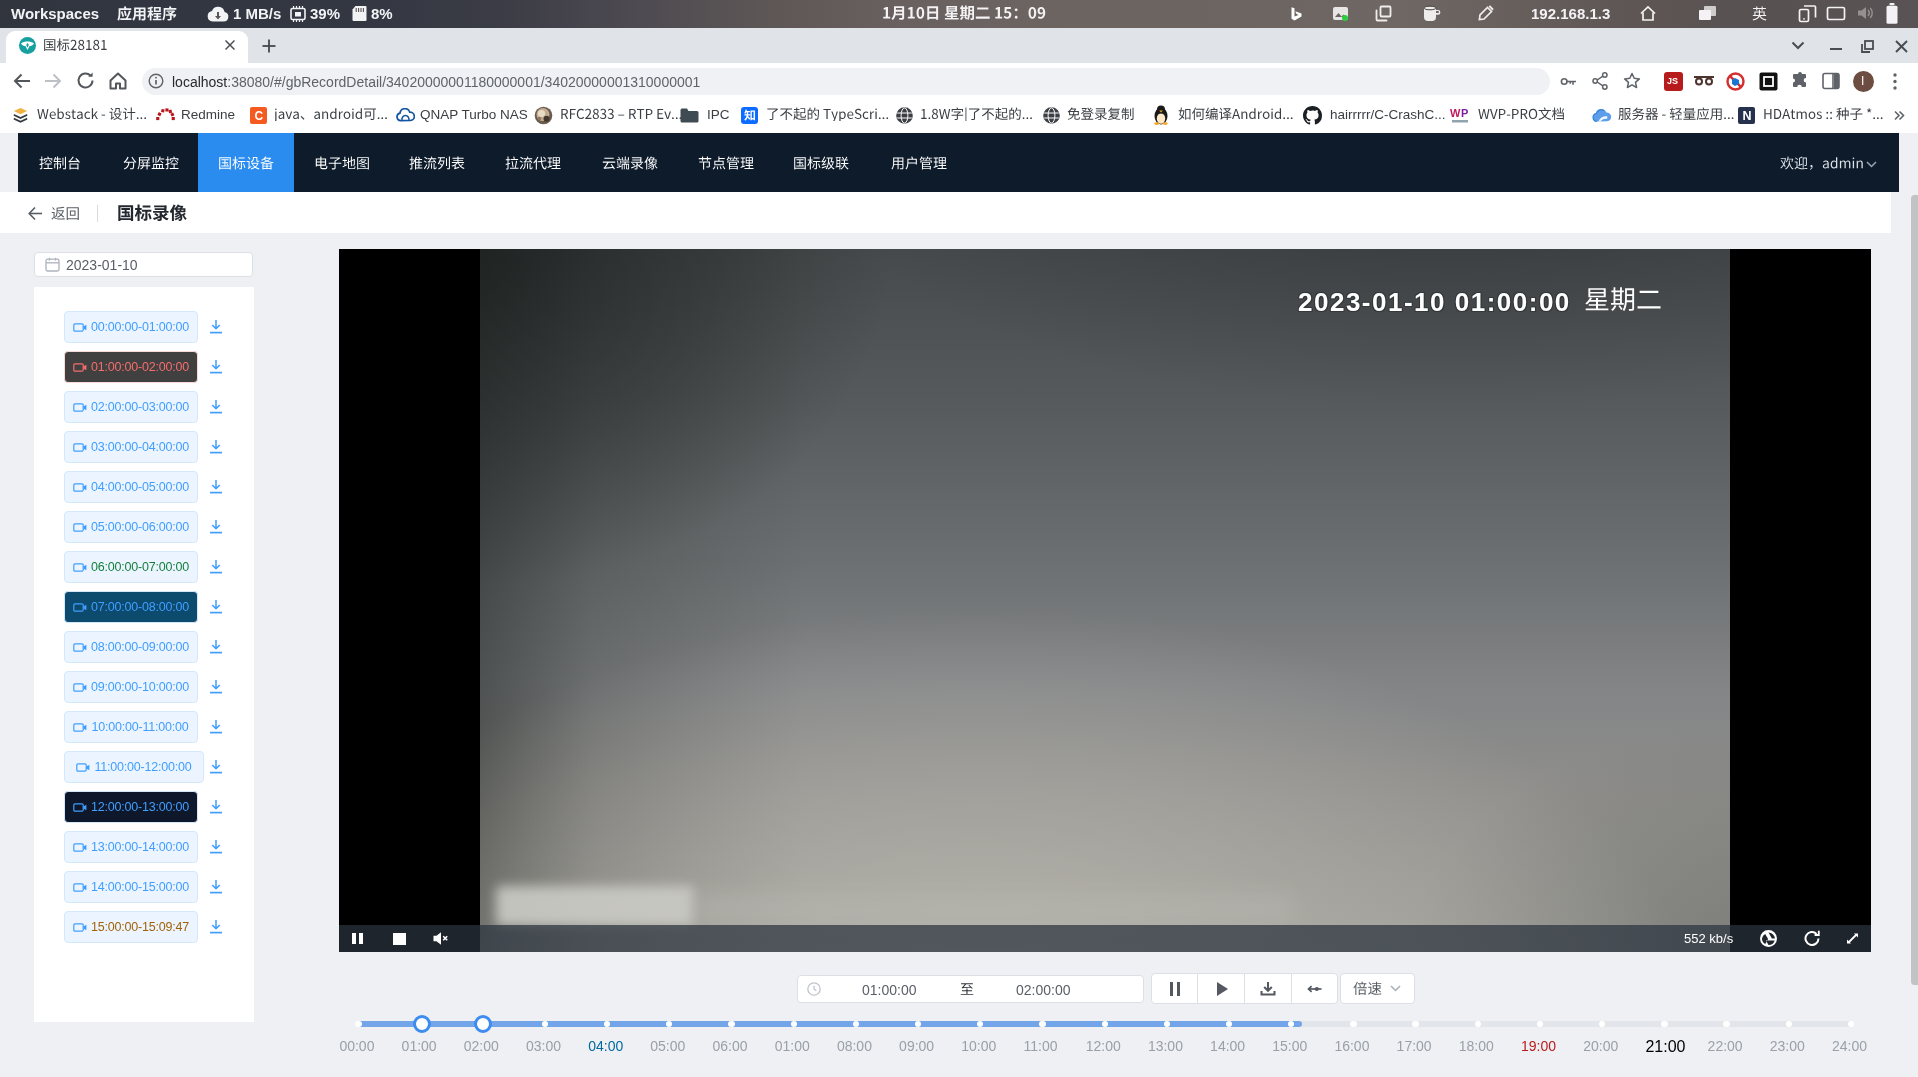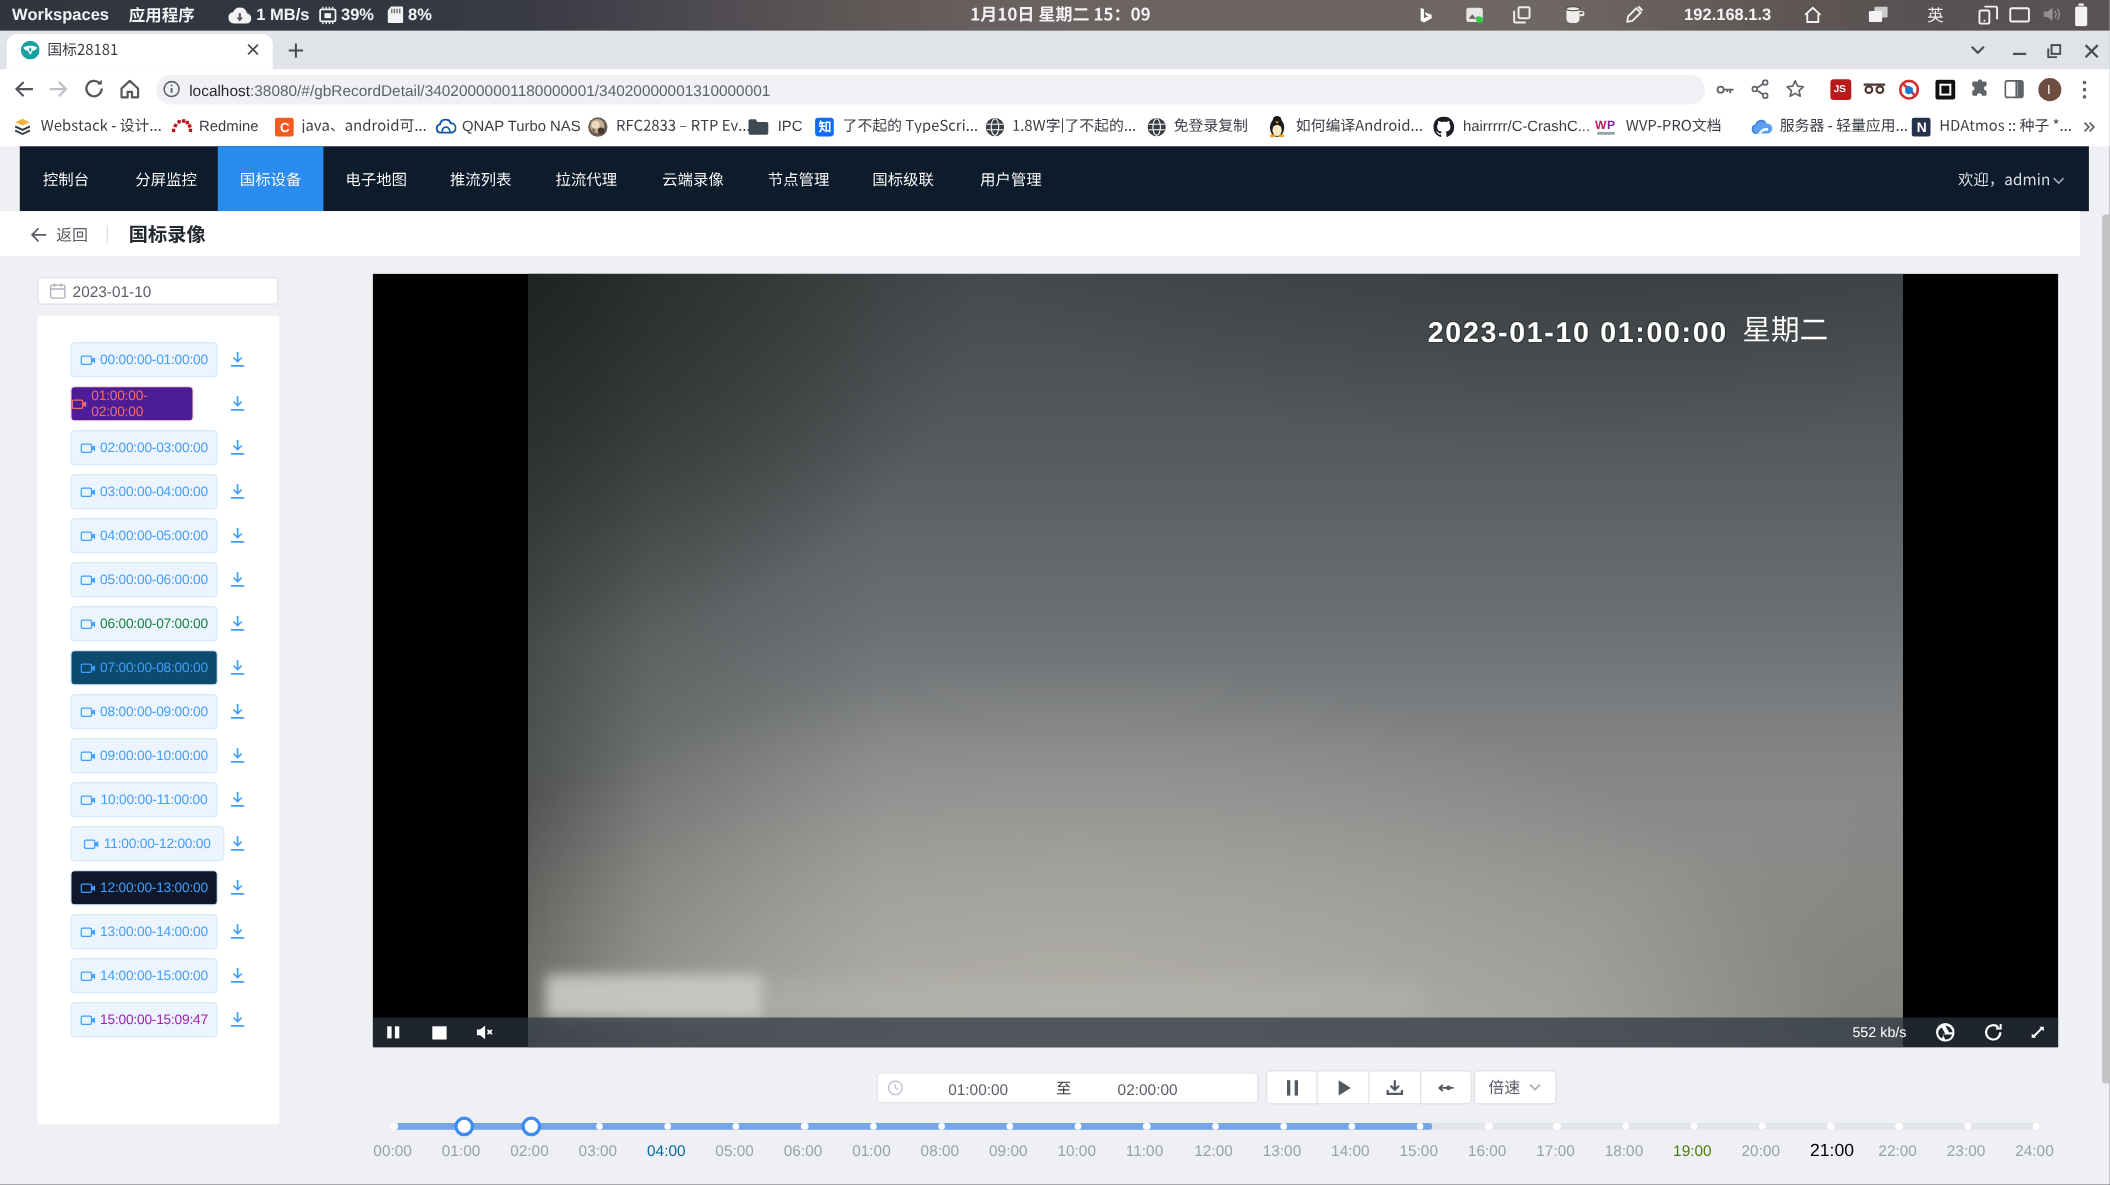--- a/index.html
+++ b/index.html
@@ -603,21 +603,21 @@
           <path d="M10.2 6.6l3.2-1.8v5.4l-3.2-1.8" fill="#409eff" stroke="none"></path>
         </g>
       </svg>
     </span>
     <span style="font-size:12.5px;color:#409eff;letter-spacing:-0.2px">00:00:00-01:00:00</span>
   </div>
 <svg class="abs" style="left:209px;top:319px" width="14" height="15" viewBox="0 0 14 15" fill="none" stroke="#409eff" stroke-width="1.5">
     <path d="M7 1v8.2M3.2 6l3.8 3.8L10.8 6"></path>
     <path d="M1 13.6h12" stroke-width="1.7"></path>
   </svg>
-<div class="abs" style="left:64px;top:351px;width:112px;height:32px;background:#4c1d95;border:1px solid #fbd9d7;border-radius:4px;display:flex;align-items:center;justify-content:center;gap:3px">
+<div class="abs" style="left:64px;top:351px;width:134px;height:32px;background:#404040;border:1px solid #fbd9d7;border-radius:4px;display:flex;align-items:center;justify-content:center;gap:3px">
     <span style="display:flex;align-items:center">
       <svg width="15" height="15" viewBox="0 0 15 15" style="flex:0 0 auto">
         <g fill="none" stroke="#f56c6c" stroke-width="1.2">
           <rect x="0.8" y="3.8" width="9.4" height="7.4" rx="1.2"></rect>
           <path d="M10.2 6.6l3.2-1.8v5.4l-3.2-1.8" fill="#f56c6c" stroke="none"></path>
         </g>
       </svg>
     </span>
     <span style="font-size:12.5px;color:#f56c6c;letter-spacing:-0.2px">01:00:00-02:00:00</span>
   </div>
@@ -822,21 +822,21 @@
   </svg>
 <div class="abs" style="left:64px;top:911px;width:134px;height:32px;background:#ecf5ff;border:1px solid #d4e8fd;border-radius:4px;display:flex;align-items:center;justify-content:center;gap:3px">
     <span style="display:flex;align-items:center">
       <svg width="15" height="15" viewBox="0 0 15 15" style="flex:0 0 auto">
         <g fill="none" stroke="#409eff" stroke-width="1.2">
           <rect x="0.8" y="3.8" width="9.4" height="7.4" rx="1.2"></rect>
           <path d="M10.2 6.6l3.2-1.8v5.4l-3.2-1.8" fill="#409eff" stroke="none"></path>
         </g>
       </svg>
     </span>
-    <span style="font-size:12.5px;color:#a21caf;letter-spacing:-0.2px">15:00:00-15:09:47</span>
+    <span style="font-size:12.5px;color:#a16207;letter-spacing:-0.2px">15:00:00-15:09:47</span>
   </div>
 <svg class="abs" style="left:209px;top:919px" width="14" height="15" viewBox="0 0 14 15" fill="none" stroke="#409eff" stroke-width="1.5">
     <path d="M7 1v8.2M3.2 6l3.8 3.8L10.8 6"></path>
     <path d="M1 13.6h12" stroke-width="1.7"></path>
   </svg>
 <div class="abs" style="left:339px;top:249px;width:1532px;height:703px;background:#000"></div>
 <div class="abs" style="left:480px;top:249px;width:1250px;height:703px;background:
 radial-gradient(80% 85% at 40% 112%, rgba(198,196,186,0.72) 0%, rgba(188,186,178,0.4) 42%, rgba(178,178,170,0) 72%),
 radial-gradient(55% 80% at 0% 0%, rgba(16,20,18,0.55) 0%, rgba(22,26,24,0.28) 35%, rgba(26,30,28,0) 60%),
 linear-gradient(90deg, rgba(28,32,30,0.5) 0%, rgba(30,34,32,0.22) 9%, rgba(34,38,36,0) 26%),
@@ -963,18 +963,18 @@
 <div class="txt" style="left:899.1px;top:1038px;font-size:14px;color:#9aa0a8">09:00</div>
 <div class="txt" style="left:961.3px;top:1038px;font-size:14px;color:#9aa0a8">10:00</div>
 <div class="txt" style="left:1023.5px;top:1038px;font-size:14px;color:#9aa0a8">11:00</div>
 <div class="txt" style="left:1085.7px;top:1038px;font-size:14px;color:#9aa0a8">12:00</div>
 <div class="txt" style="left:1147.9px;top:1038px;font-size:14px;color:#9aa0a8">13:00</div>
 <div class="txt" style="left:1210.1px;top:1038px;font-size:14px;color:#9aa0a8">14:00</div>
 <div class="txt" style="left:1272.2px;top:1038px;font-size:14px;color:#9aa0a8">15:00</div>
 <div class="txt" style="left:1334.4px;top:1038px;font-size:14px;color:#9aa0a8">16:00</div>
 <div class="txt" style="left:1396.6px;top:1038px;font-size:14px;color:#9aa0a8">17:00</div>
 <div class="txt" style="left:1458.8px;top:1038px;font-size:14px;color:#9aa0a8">18:00</div>
-<div class="txt" style="left:1521.0px;top:1038px;font-size:14px;color:#4d7c0f">19:00</div>
+<div class="txt" style="left:1521.0px;top:1038px;font-size:14px;color:#b91c1c">19:00</div>
 <div class="txt" style="left:1583.2px;top:1038px;font-size:14px;color:#9aa0a8">20:00</div>
 <div class="txt" style="left:1645.4px;top:1038px;font-size:16px;color:#000000">21:00</div>
 <div class="txt" style="left:1707.6px;top:1038px;font-size:14px;color:#9aa0a8">22:00</div>
 <div class="txt" style="left:1769.8px;top:1038px;font-size:14px;color:#9aa0a8">23:00</div>
 <div class="txt" style="left:1832.0px;top:1038px;font-size:14px;color:#9aa0a8">24:00</div>
 <div class="abs" style="left:1911px;top:195px;width:7px;height:790px;background:#c1c3c5;border-radius:3.5px 0 0 3.5px"></div>
 </body></html>

